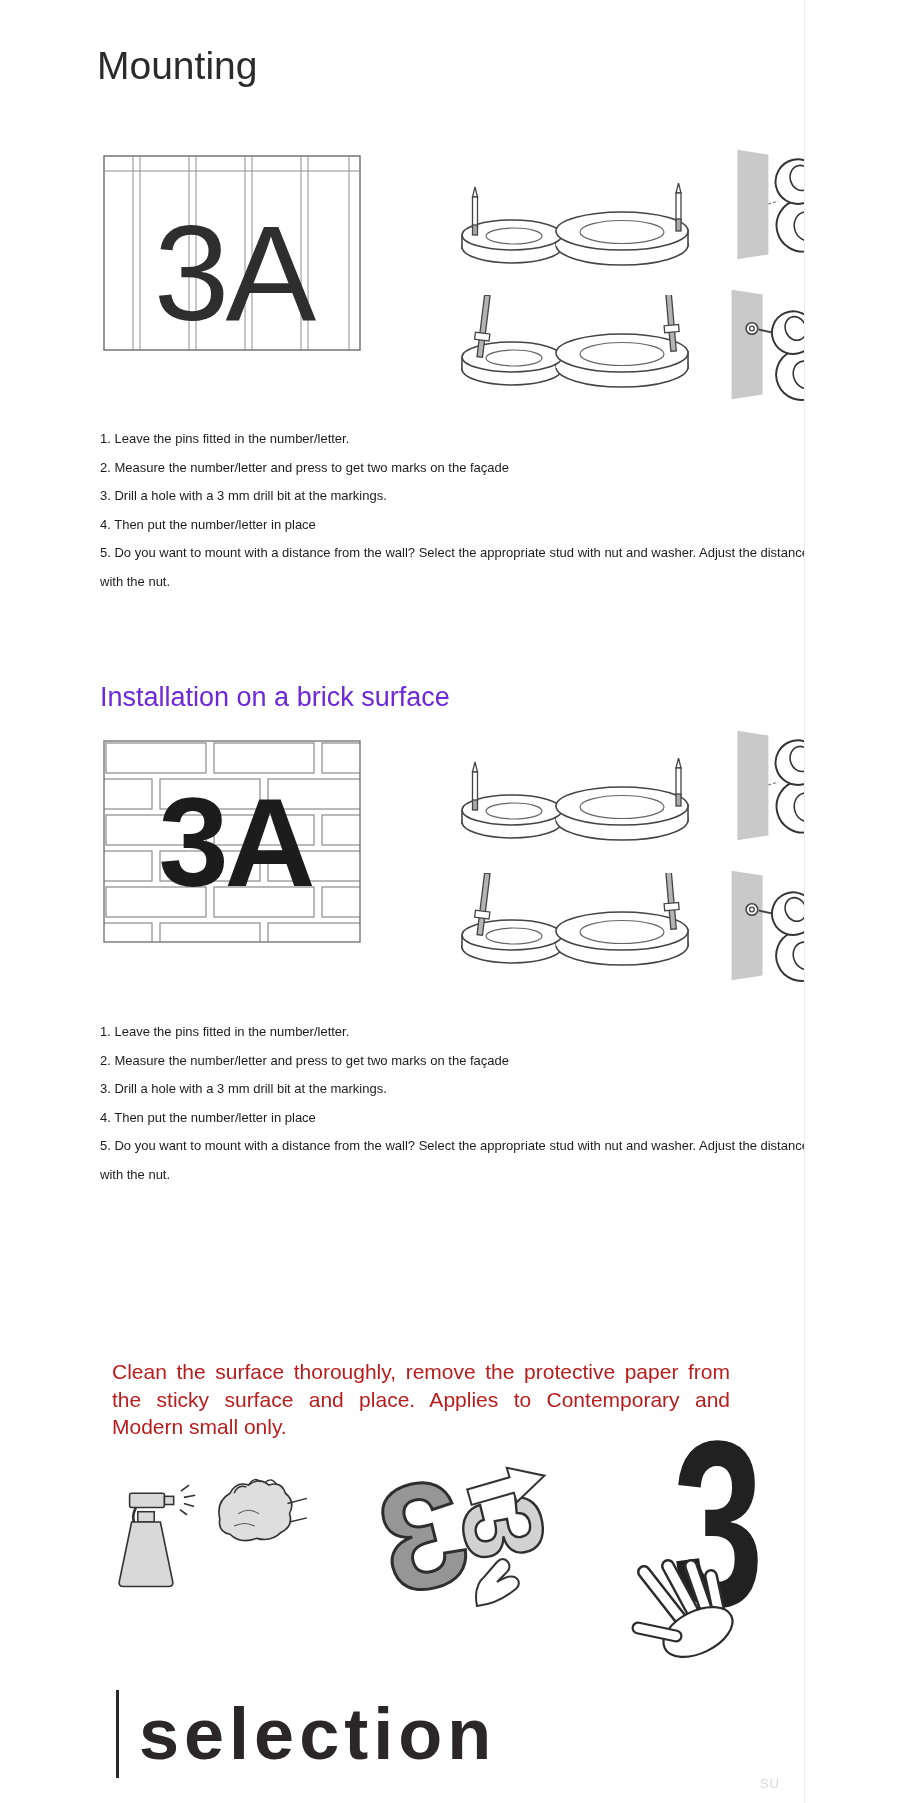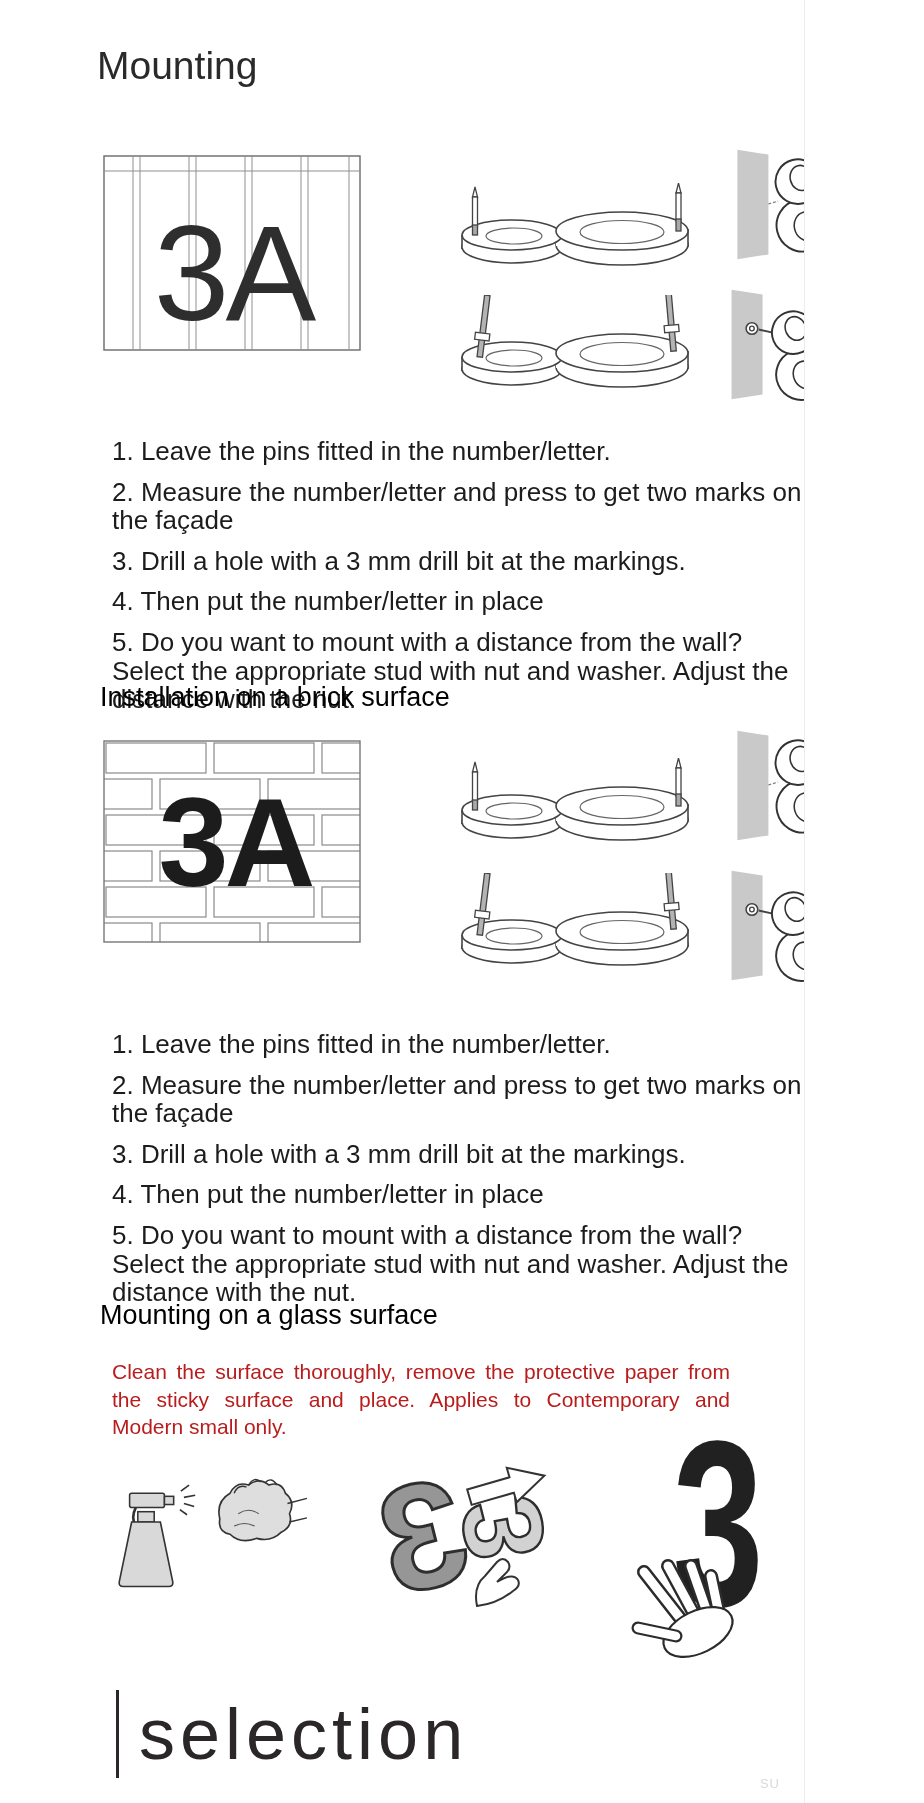--- a/index.html
+++ b/index.html
@@ -1,33 +1,33 @@
 <!DOCTYPE html>
 <html><head>
 <meta charset="utf-8">
 <style>
   html,body{margin:0;padding:0;background:#fff;}
   .page{position:relative;width:804px;height:1803px;background:#fff;outline:1px solid #ececec;
         font-family:"Liberation Sans",sans-serif;color:#1e1e1e;overflow:hidden;}
   .abs{position:absolute;}
   .title{left:97px;top:44px;font-size:39px;font-weight:500;color:#2a2a2a;}
   .subtitle{left:100px;top:90px;font-size:26px;font-weight:400;color:#222;}
-  .h2{position:absolute;left:100px;font-size:27px;font-weight:400;color:#000000;}
+  .h2{position:absolute;left:100px;font-size:27px;font-weight:400;color:#6d28d9;}
   .figrow{position:absolute;left:100px;width:740px;text-align:center;}
   .instructions{position:absolute;left:100px;width:722px;}
-  .instructions p{margin:12px;font-size:26px;line-height:28.6px;color:#1c1c1c;}
+  .instructions p{margin:0;font-size:13px;line-height:28.6px;color:#1c1c1c;}
   .body-just{position:absolute;left:100px;width:618px;margin:12px;font-size:21px;line-height:27.6px;
              text-align:justify;color:#b91c1c;}
   .logo{position:absolute;left:100px;top:1682px;height:104px;display:flex;align-items:center;}
   .logo-habo-wrap{position:relative;margin-left:25px;}
   .logo-habo{font-size:76px;font-weight:800;letter-spacing:-3px;color:#2b2628;line-height:1;}
   .logo-bbar{position:absolute;top:-6px;left:80px;width:38px;height:14px;background:#2b2628;
              transform:skewY(-7deg);}
   .logo-sep{width:3px;height:88px;background:#2b2628;margin:0 20px 0 16px;}
-  .logo-sel{font-size:72px;font-weight:400;letter-spacing:5px;color:#2b2628;line-height:1;}
+  .logo-sel{font-size:72px;font-weight:700;letter-spacing:5px;color:#2b2628;line-height:1;}
   .watermark{position:absolute;right:24px;bottom:12px;font-size:13px;color:#d9d9d9;letter-spacing:1px;}
   svg{display:block;}
   .oln{stroke:#444;stroke-width:1.6;fill:#fff;}
   .thin{stroke:#8f8f8f;stroke-width:1;}
 </style>
 </head>
 <body>
 
 <div class="page">
 
@@ -224,21 +224,20 @@
   </div>
 
   <div class="instructions" style="top:1018px;">
     <p>1. Leave the pins fitted in the number/letter.</p>
     <p>2. Measure the number/letter and press to get two marks on the façade</p>
     <p>3. Drill a hole with a 3 mm drill bit at the markings.</p>
     <p>4. Then put the number/letter in place</p>
     <p>5. Do you want to mount with a distance from the wall? Select the appropriate stud with nut and washer. Adjust the distance with the nut.</p>
   </div>
 
-  <div class="h2" style="top:1300px;">Mounting on a glass surface</div>
 
   <p class="body-just" style="top:1346px;">Clean the surface thoroughly, remove the protective paper from the sticky surface and place. Applies to Contemporary and Modern small only.</p>
 
   <div class="figrow" style="top:1420px;height:245px;">
 
     <svg class="abs" style="left:5px;top:42px;" width="205" height="165" viewBox="0 0 200 160">
       <g>
         <rect x="24" y="30" width="34" height="14" rx="2" fill="#d9d9d9" stroke="#333" stroke-width="1.5"></rect>
         <rect x="58" y="33" width="9" height="8" fill="#d9d9d9" stroke="#333" stroke-width="1.5"></rect>
         <path d="M30,44 Q25,54 30,62" fill="none" stroke="#333" stroke-width="2.6"></path>

